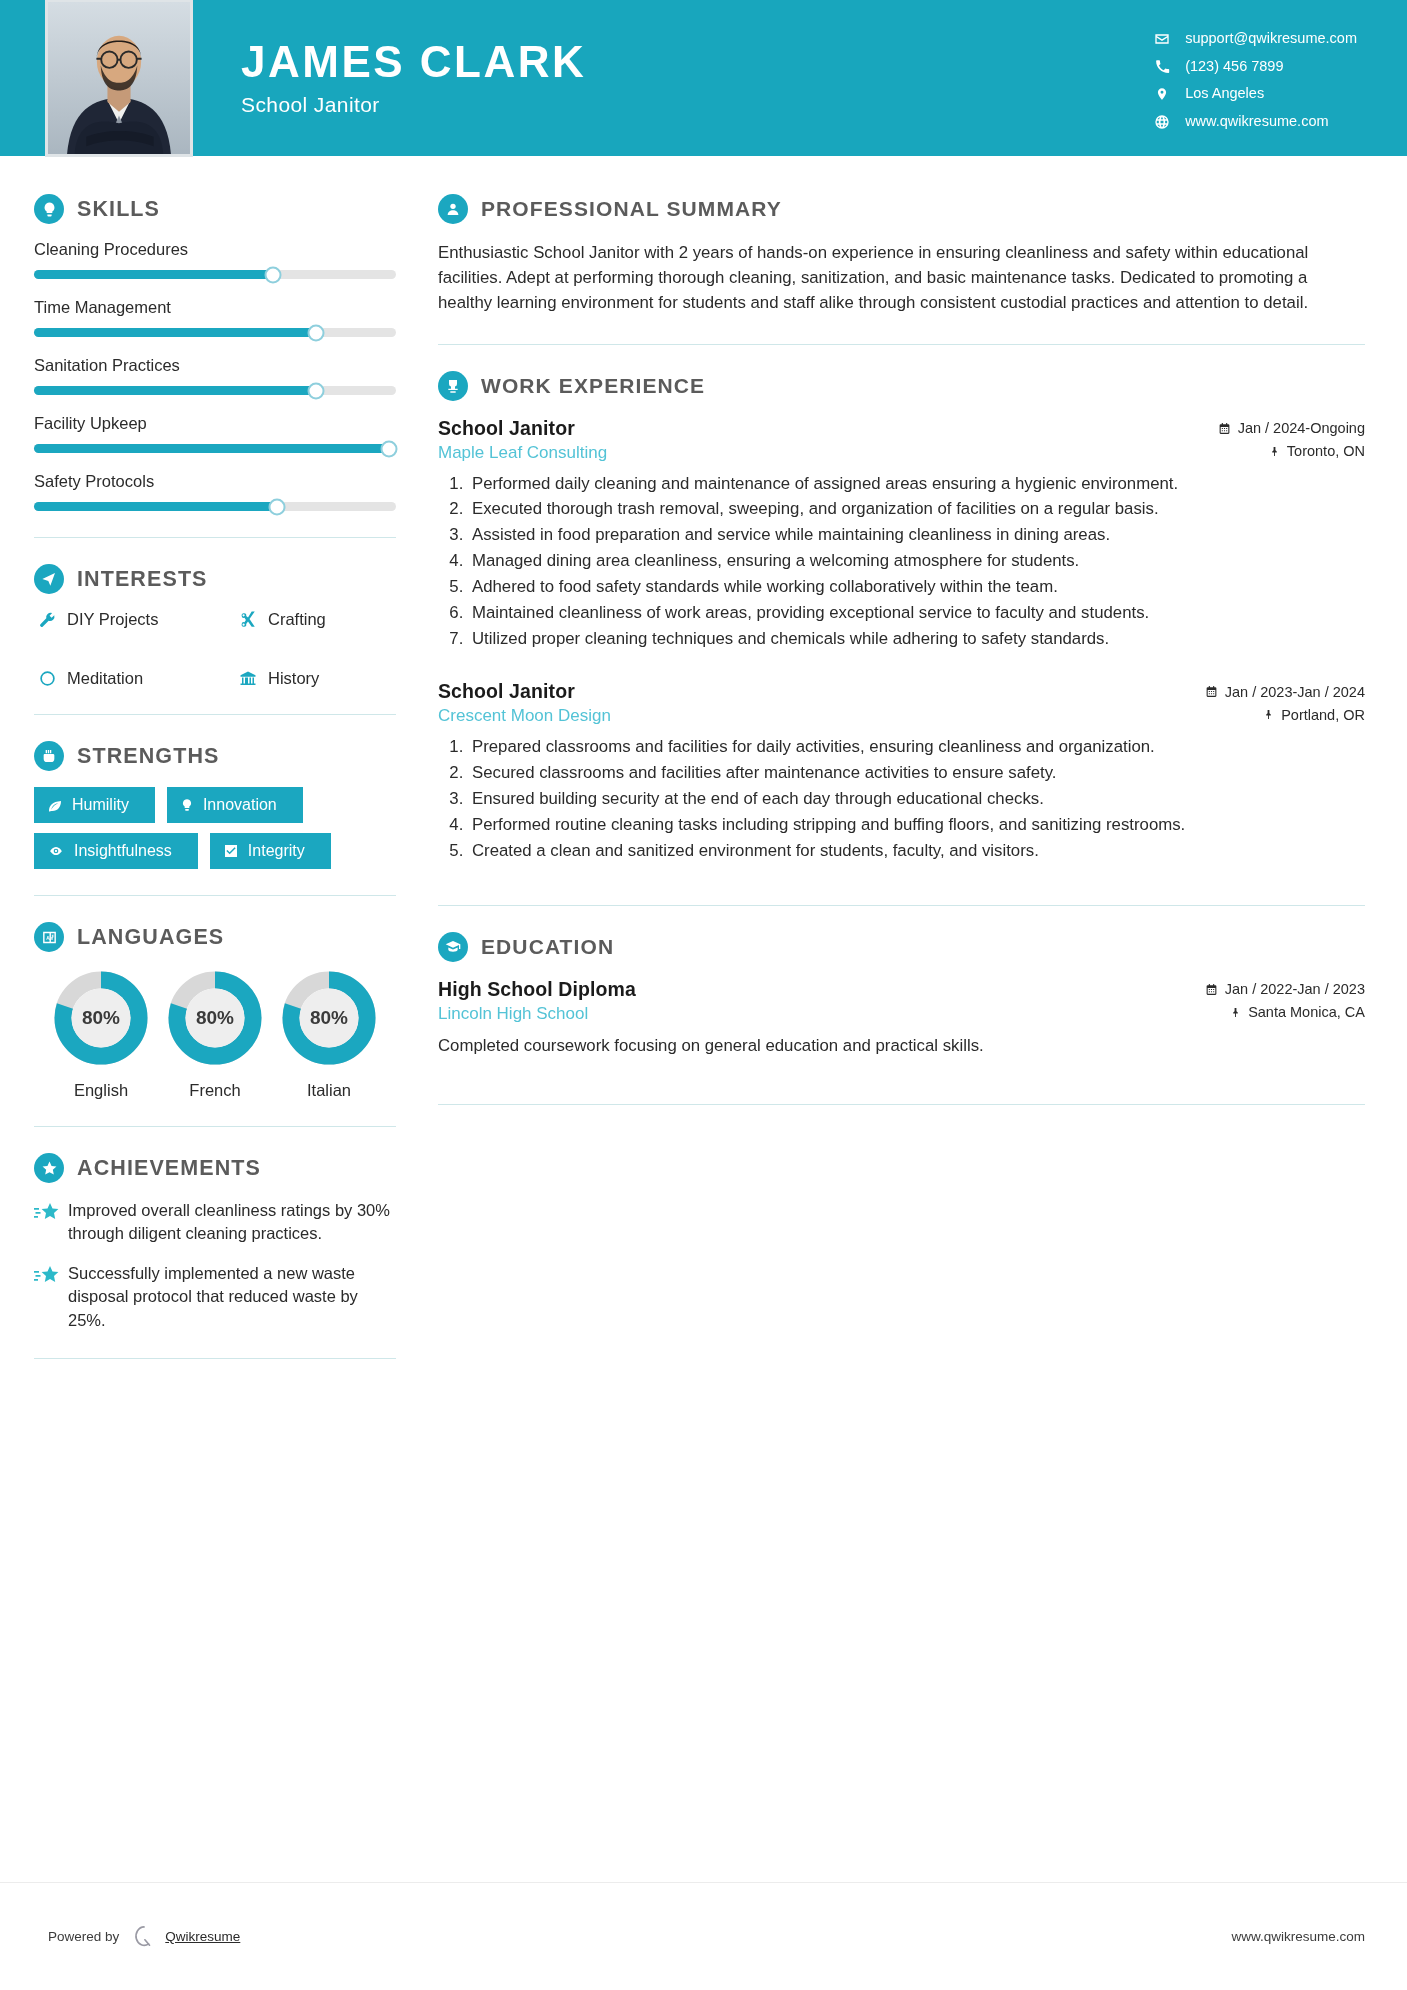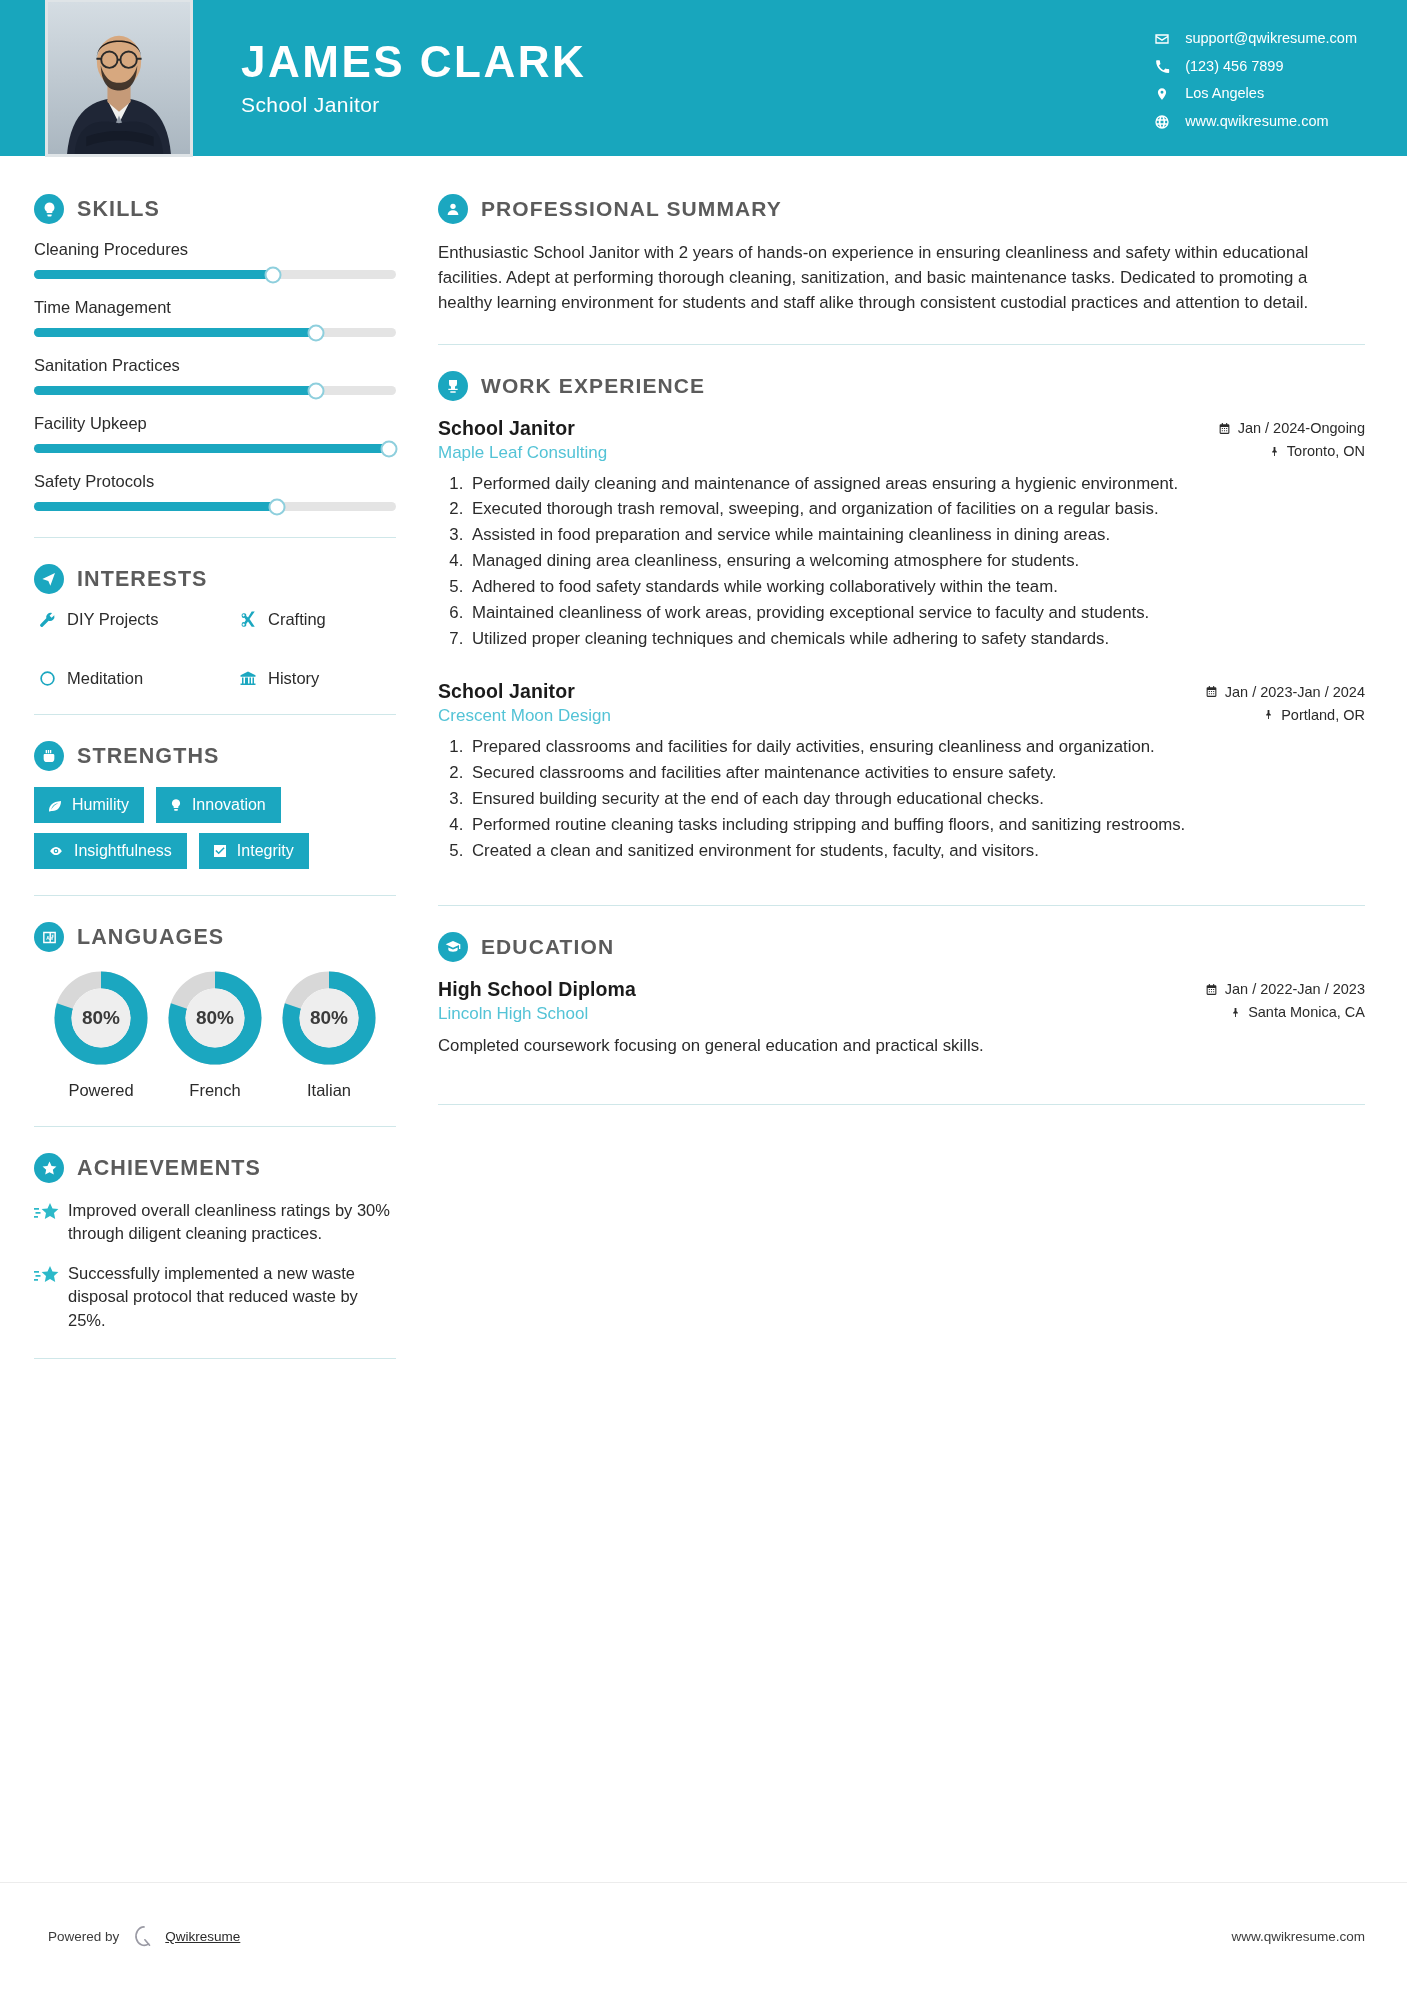--- a/index.html
+++ b/index.html
@@ -106,21 +106,21 @@
     gap: 40px;
   }
   .interest { display: flex; align-items: center; font-size: 16.5px; color: #2b2b2b; }
   .interest .ii { width: 26px; flex:0 0 26px; display:inline-flex; justify-content:center; align-items:center; margin-right: 7px; }
   .interest .ii svg { fill: #1ba7c0; }
 
   
   .strengths { display: flex; flex-wrap: wrap; gap: 10px 12px; margin-top: 2px; }
   .chip {
     background: #1ba7c0; color: #ffffff;
-    padding: 9px 15px 9px 13px;
+    padding: 9px 26px 9px 13px;
     font-size: 16px;
     display: inline-flex; align-items: center;
   }
   .chip .ci { display:inline-flex; margin-right: 9px; }
   .chip .ci svg { fill: #ffffff; }
 
   
   .langs { display: flex; justify-content: center; margin-top: 6px; }
   .lang { width: 114px; text-align: center; }
   .donut { position: relative; width: 100px; height: 100px; margin: 0 auto; }
@@ -406,21 +406,21 @@
         <div class="langs">
           <div class="lang">
             <div class="donut">
               <svg width="100" height="100" viewBox="0 0 100 100">
                 <circle cx="50" cy="50" r="38" fill="none" stroke="#d8d8d8" stroke-width="17"></circle>
                 <circle cx="50" cy="50" r="38" fill="none" stroke="#1ba7c0" stroke-width="17" stroke-dasharray="191.0 238.8" stroke-linecap="butt"></circle>
                 <circle cx="50" cy="50" r="29.5" fill="#eeeeee"></circle>
               </svg>
               <span class="pct">80%</span>
             </div>
-            <div class="lang-label">Powered</div>
+            <div class="lang-label">English</div>
           </div>
           <div class="lang">
             <div class="donut">
               <svg width="100" height="100" viewBox="0 0 100 100">
                 <circle cx="50" cy="50" r="38" fill="none" stroke="#d8d8d8" stroke-width="17"></circle>
                 <circle cx="50" cy="50" r="38" fill="none" stroke="#1ba7c0" stroke-width="17" stroke-dasharray="191.0 238.8" stroke-linecap="butt"></circle>
                 <circle cx="50" cy="50" r="29.5" fill="#eeeeee"></circle>
               </svg>
               <span class="pct">80%</span>
             </div>

